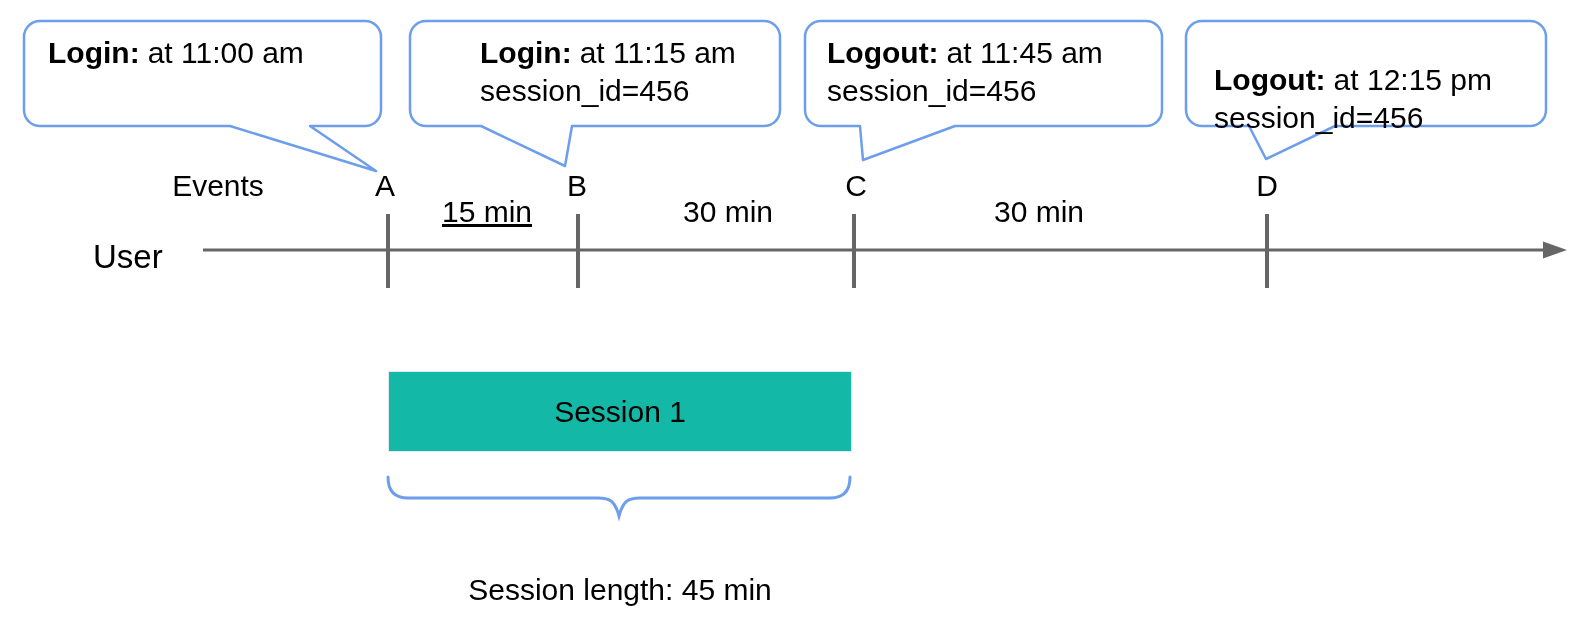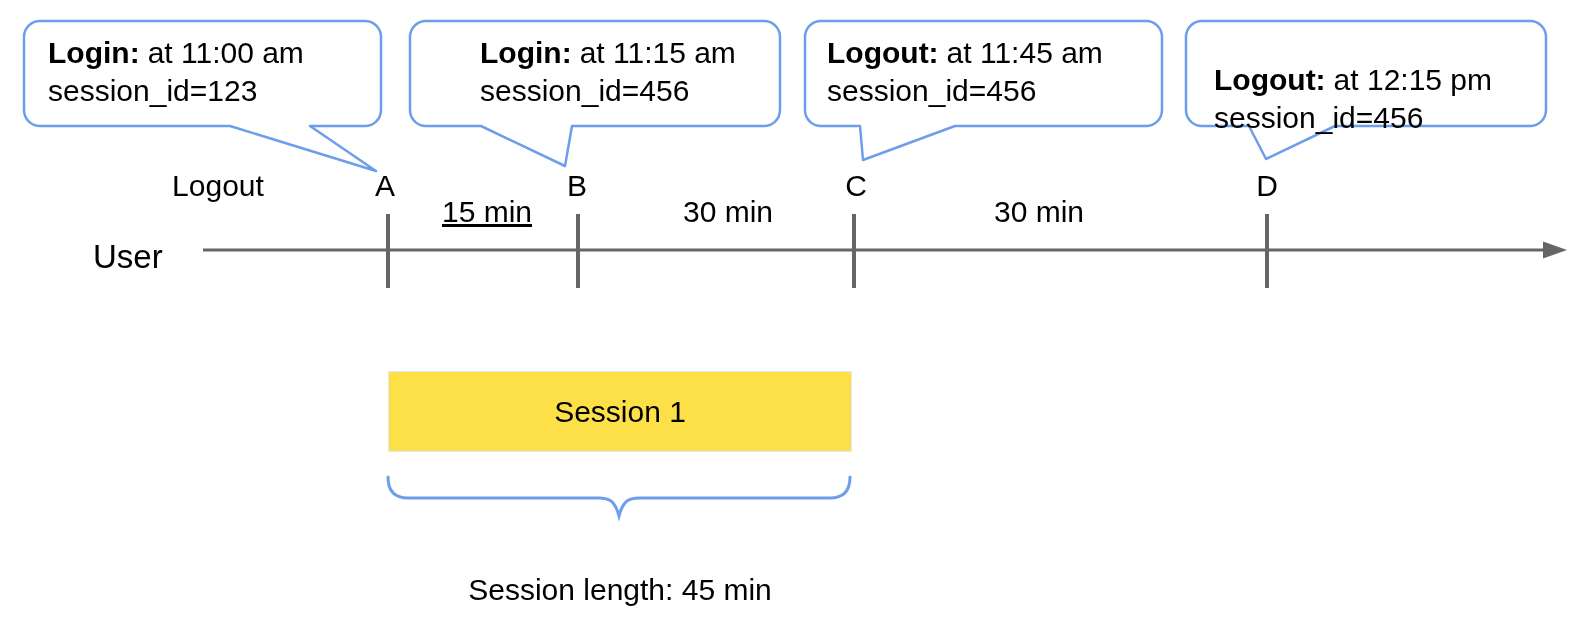--- a/index.html
+++ b/index.html
@@ -24,21 +24,21 @@
   .bubble-text .bold { font-weight: bold; }
   .bubble-text .rest { margin-left: 8px; }
   .centered { transform: translateX(-50%); text-align: center; }
   .label-30 { font-size: 30px; line-height: 30px; }
   .user-label { font-size: 33px; line-height: 33px; }
   .interval-label { font-size: 30px; line-height: 30px; }
   .session-box {
     position: absolute;
     left: 388px; top: 371px;
     width: 464px; height: 81px;
-    background: #fde047;
+    background: #14b8a6;
     border: 1px solid #e3e9f4;
     box-sizing: border-box;
     display: flex; align-items: center; justify-content: center;
     font-size: 30px;
   }
   .session-length { font-size: 30px; line-height: 30px; }
 </style>
 </head>
 <body>
 
@@ -57,36 +57,35 @@
     <line class="tick" x1="388" y1="214" x2="388" y2="288"></line>
     <line class="tick" x1="578" y1="214" x2="578" y2="288"></line>
     <line class="tick" x1="854" y1="214" x2="854" y2="288"></line>
     <line class="tick" x1="1267" y1="214" x2="1267" y2="288"></line>
 
     <path class="brace" d="M 388 477 C 388 490 394 498 408 498 L 598 498 C 610 498 615 501 619 516 C 623 501 628 498 640 498 L 830 498 C 844 498 850 490 850 477"></path>
   </svg>
 
   <div class="txt bubble-text" style="left:48px; top:34px;">
     <div><span class="bold">Login:</span><span class="rest">at 11:00 am</span></div>
-    <div>session_id=123</div>
   </div>
   <div class="txt bubble-text" style="left:444px; top:34px;margin-left:36px;">
     <div><span class="bold">Login:</span><span class="rest">at 11:15 am</span></div>
     <div>session_id=456</div>
   </div>
   <div class="txt bubble-text" style="left:827px; top:34px;">
     <div><span class="bold">Logout:</span><span class="rest">at 11:45 am</span></div>
     <div>session_id=456</div>
   </div>
   <div class="txt bubble-text" style="left:1214px; top:34px;margin-top:27px;">
     <div><span class="bold">Logout:</span><span class="rest">at 12:15 pm</span></div>
     <div>session_id=456</div>
   </div>
 
-  <div class="txt label-30 centered" style="left:218px; top:171px;">Logout</div>
+  <div class="txt label-30 centered" style="left:218px; top:171px;">Events</div>
   <div class="txt label-30 centered" style="left:385px; top:171px;">A</div>
   <div class="txt label-30 centered" style="left:577px; top:171px;">B</div>
   <div class="txt label-30 centered" style="left:856px; top:171px;">C</div>
   <div class="txt label-30 centered" style="left:1267px; top:171px;">D</div>
 
   <div class="txt interval-label centered" style="left:487px; top:197px;text-decoration:underline;">15 min</div>
   <div class="txt interval-label centered" style="left:728px; top:197px;">30 min</div>
   <div class="txt interval-label centered" style="left:1039px; top:197px;">30 min</div>
 
   <div class="txt user-label" style="left:93px; top:240px;">User</div>

